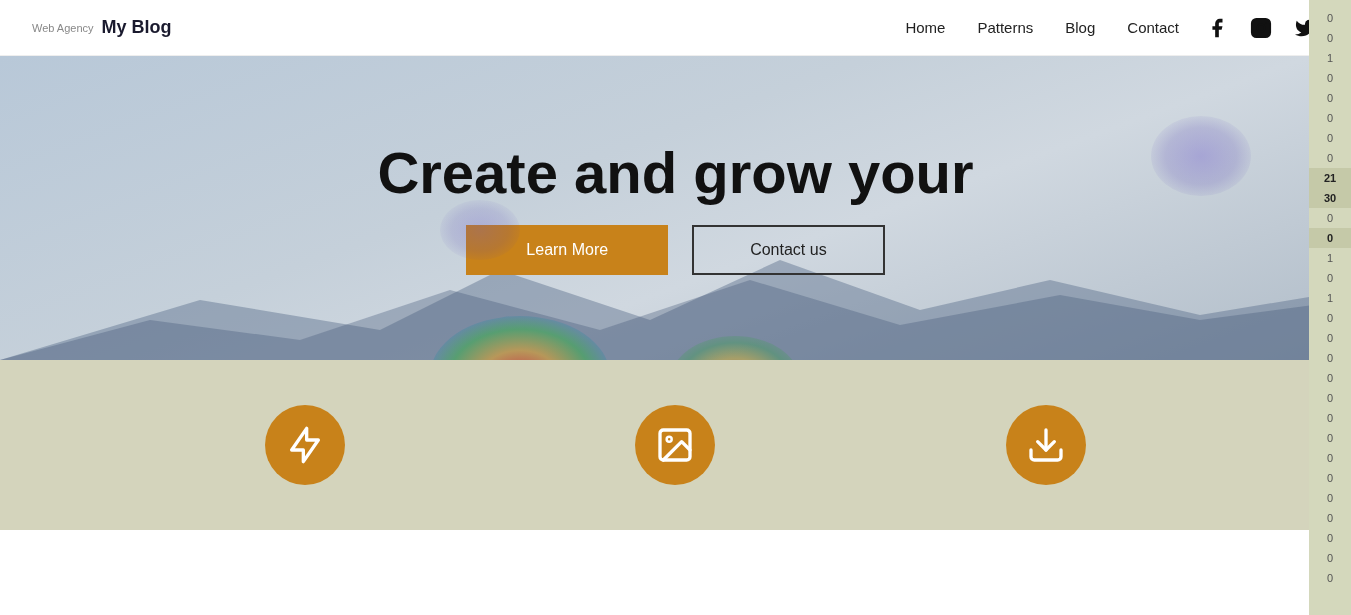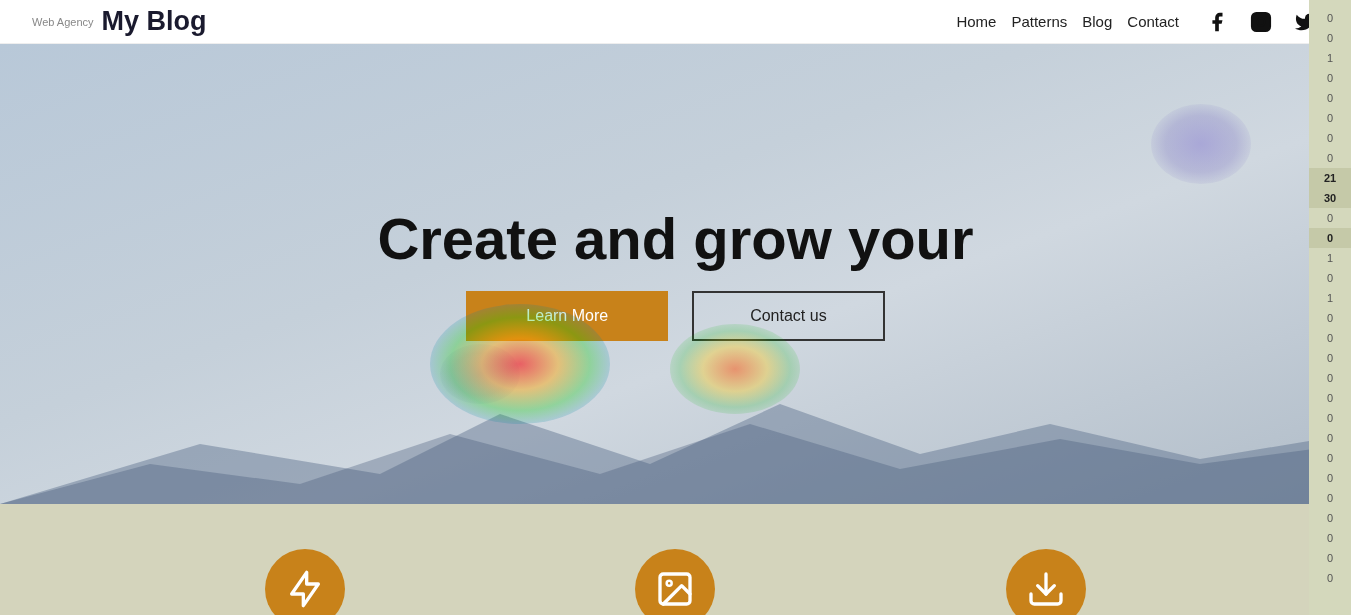--- a/index.html
+++ b/index.html
@@ -3,42 +3,42 @@
   <meta charset="utf-8">
   <style>
     * { margin: 0; padding: 0; box-sizing: border-box; }
     body { font-family: -apple-system, BlinkMacSystemFont, 'Segoe UI', sans-serif; overflow-x: hidden; width: 1351px; }
 
     
     .header {
       display: flex;
       align-items: center;
       padding: 0 32px;
-      height: 44px;
+      height: 56px;
       background: #fff;
       border-bottom: 1px solid #eee;
       position: relative;
       z-index: 10;
     }
     .brand-label {
       font-size: 11px;
       color: #888;
       margin-right: 8px;
       white-space: nowrap;
     }
     .brand-title {
-      font-size: 27px;
+      font-size: 18px;
       font-weight: 700;
       color: #1a1a2e;
       margin-right: auto;
     }
     .nav {
       display: flex;
       align-items: center;
-      gap: 15px;
+      gap: 32px;
     }
     .nav-link {
       font-size: 15px;
       color: #222;
       text-decoration: none;
       cursor: pointer;
     }
     .social-icons {
       display: flex;
       align-items: center;
@@ -51,21 +51,21 @@
       display: flex;
       align-items: center;
       justify-content: center;
       cursor: pointer;
     }
     .social-icon svg { fill: #111; width: 22px; height: 22px; }
 
     
     .hero {
       position: relative;
-      height: 460px;
+      height: 304px;
       background: linear-gradient(160deg, #b8c8d8 0%, #c5d0da 40%, #d0d8e0 60%, #b0bcc8 100%);
       display: flex;
       flex-direction: column;
       align-items: center;
       justify-content: center;
       overflow: hidden;
     }
     .hero-mountains {
       position: absolute;
       bottom: 0;

